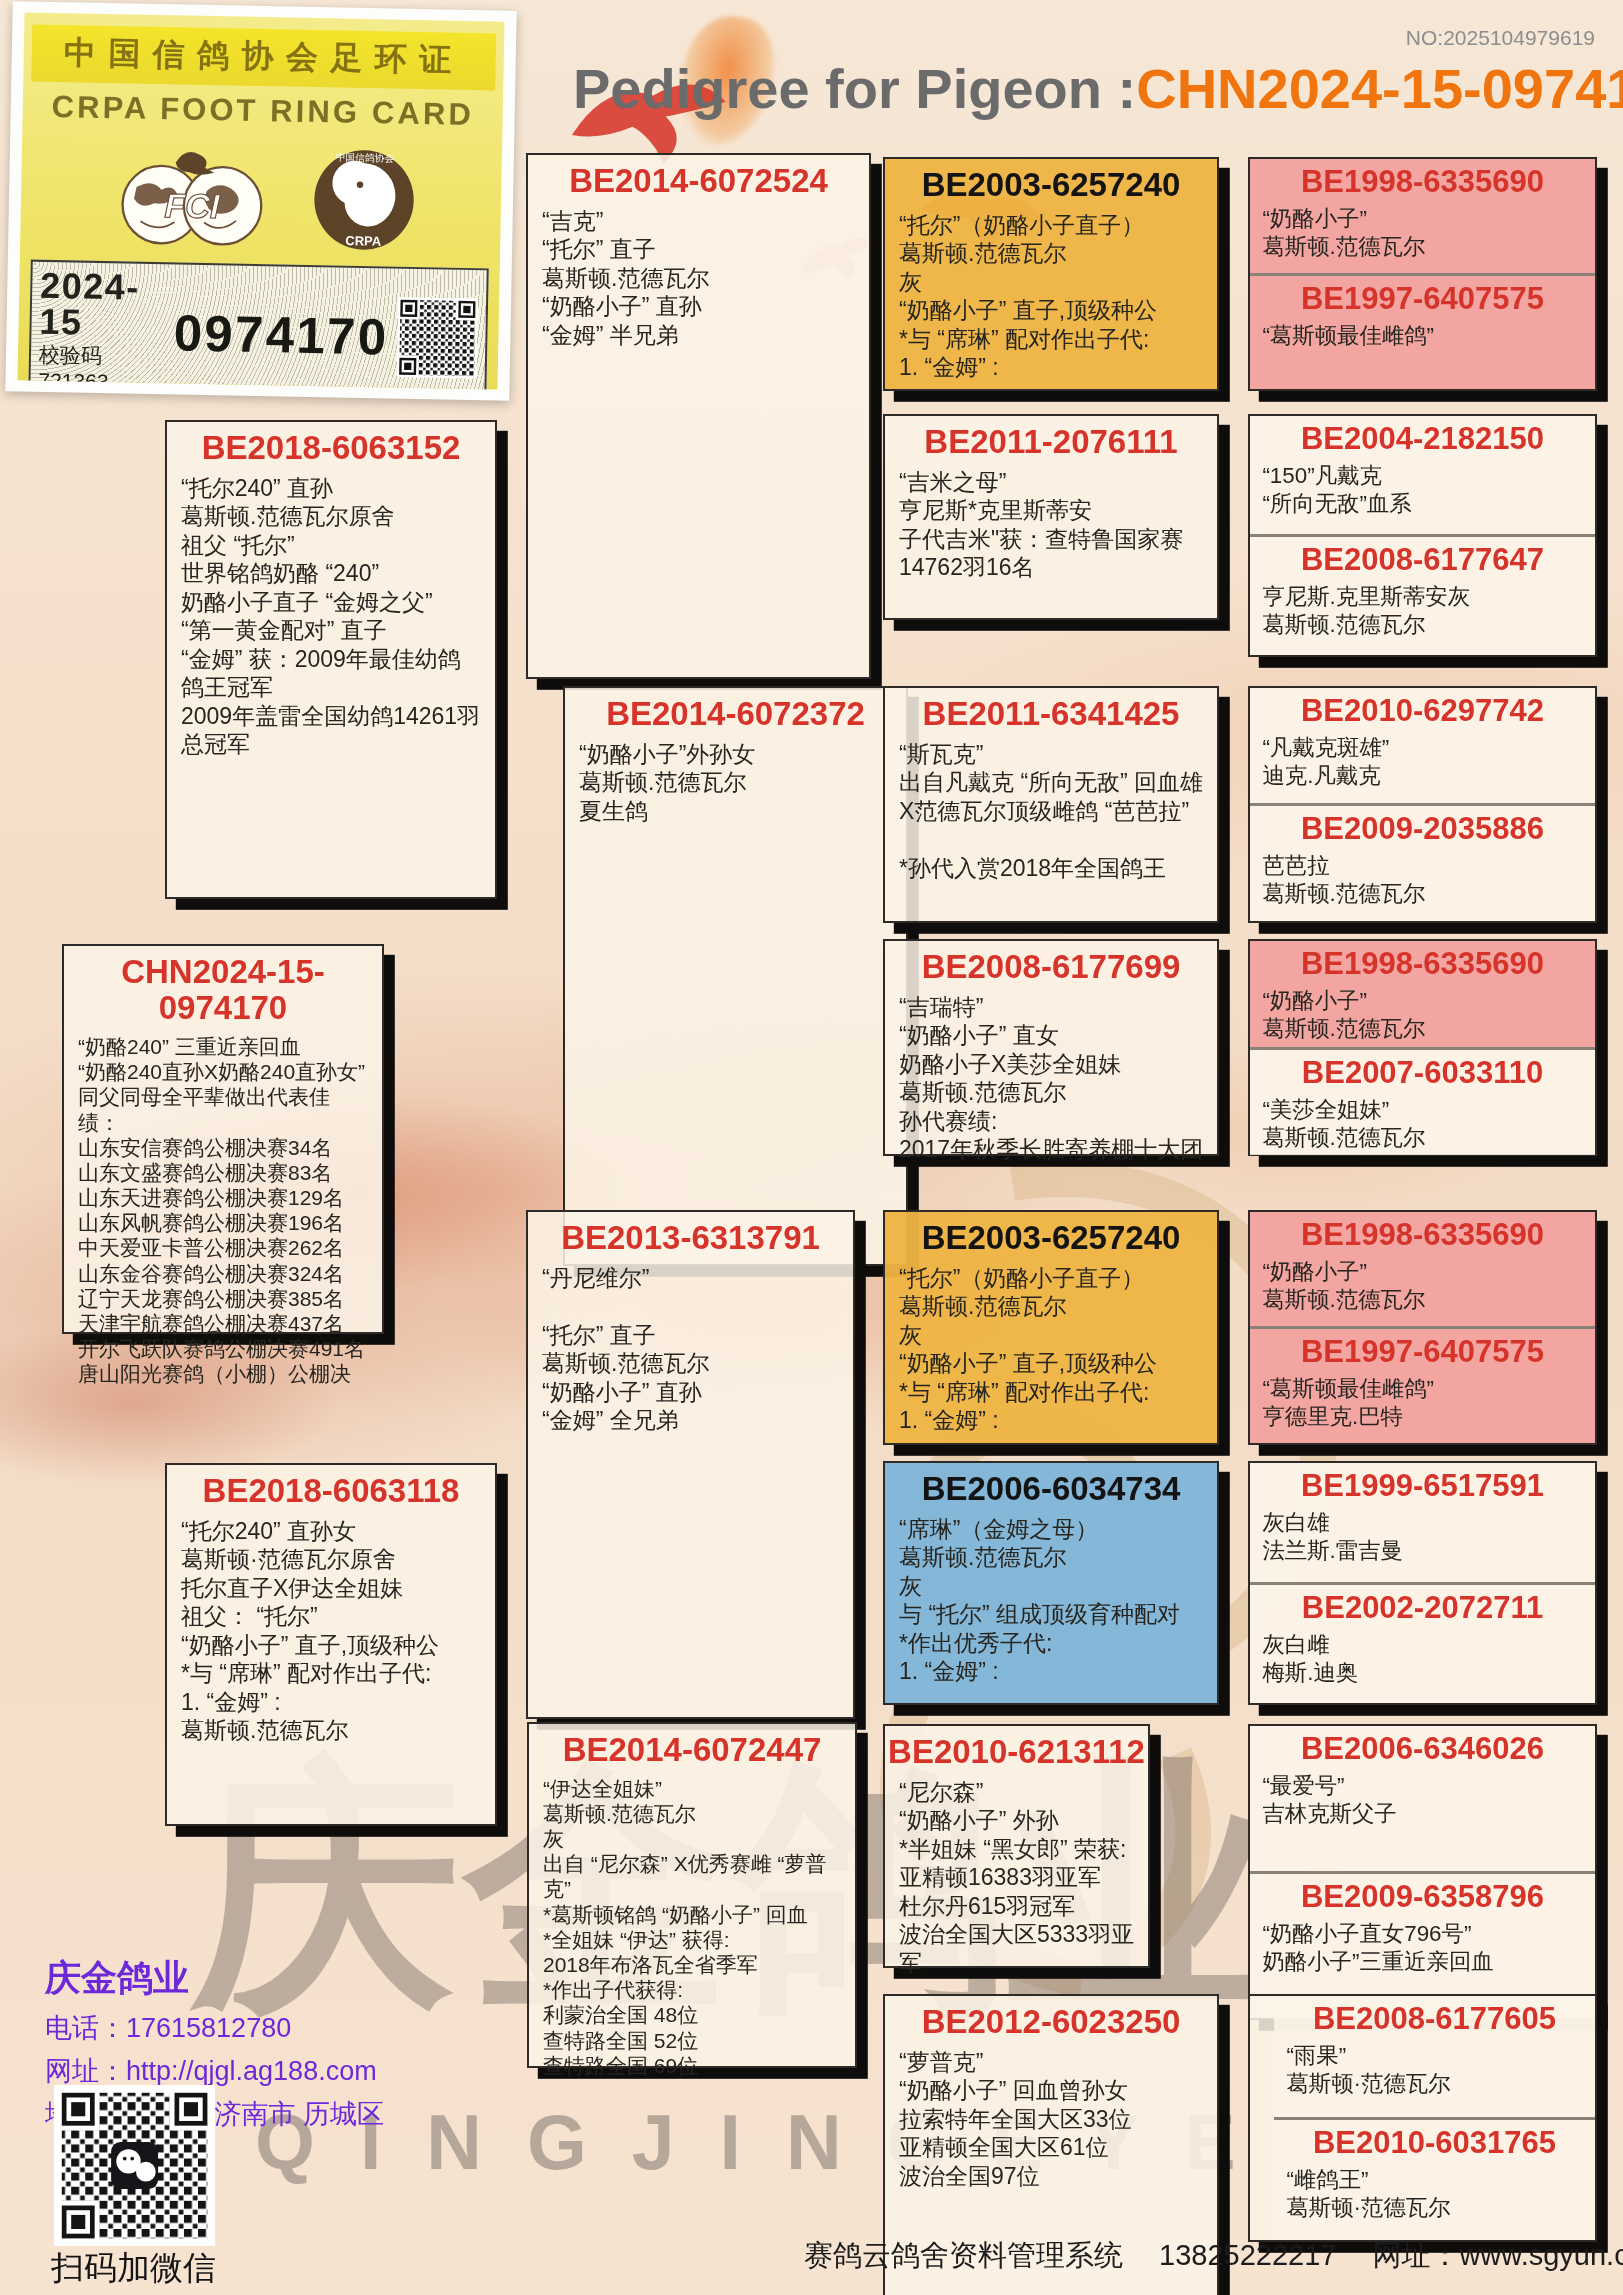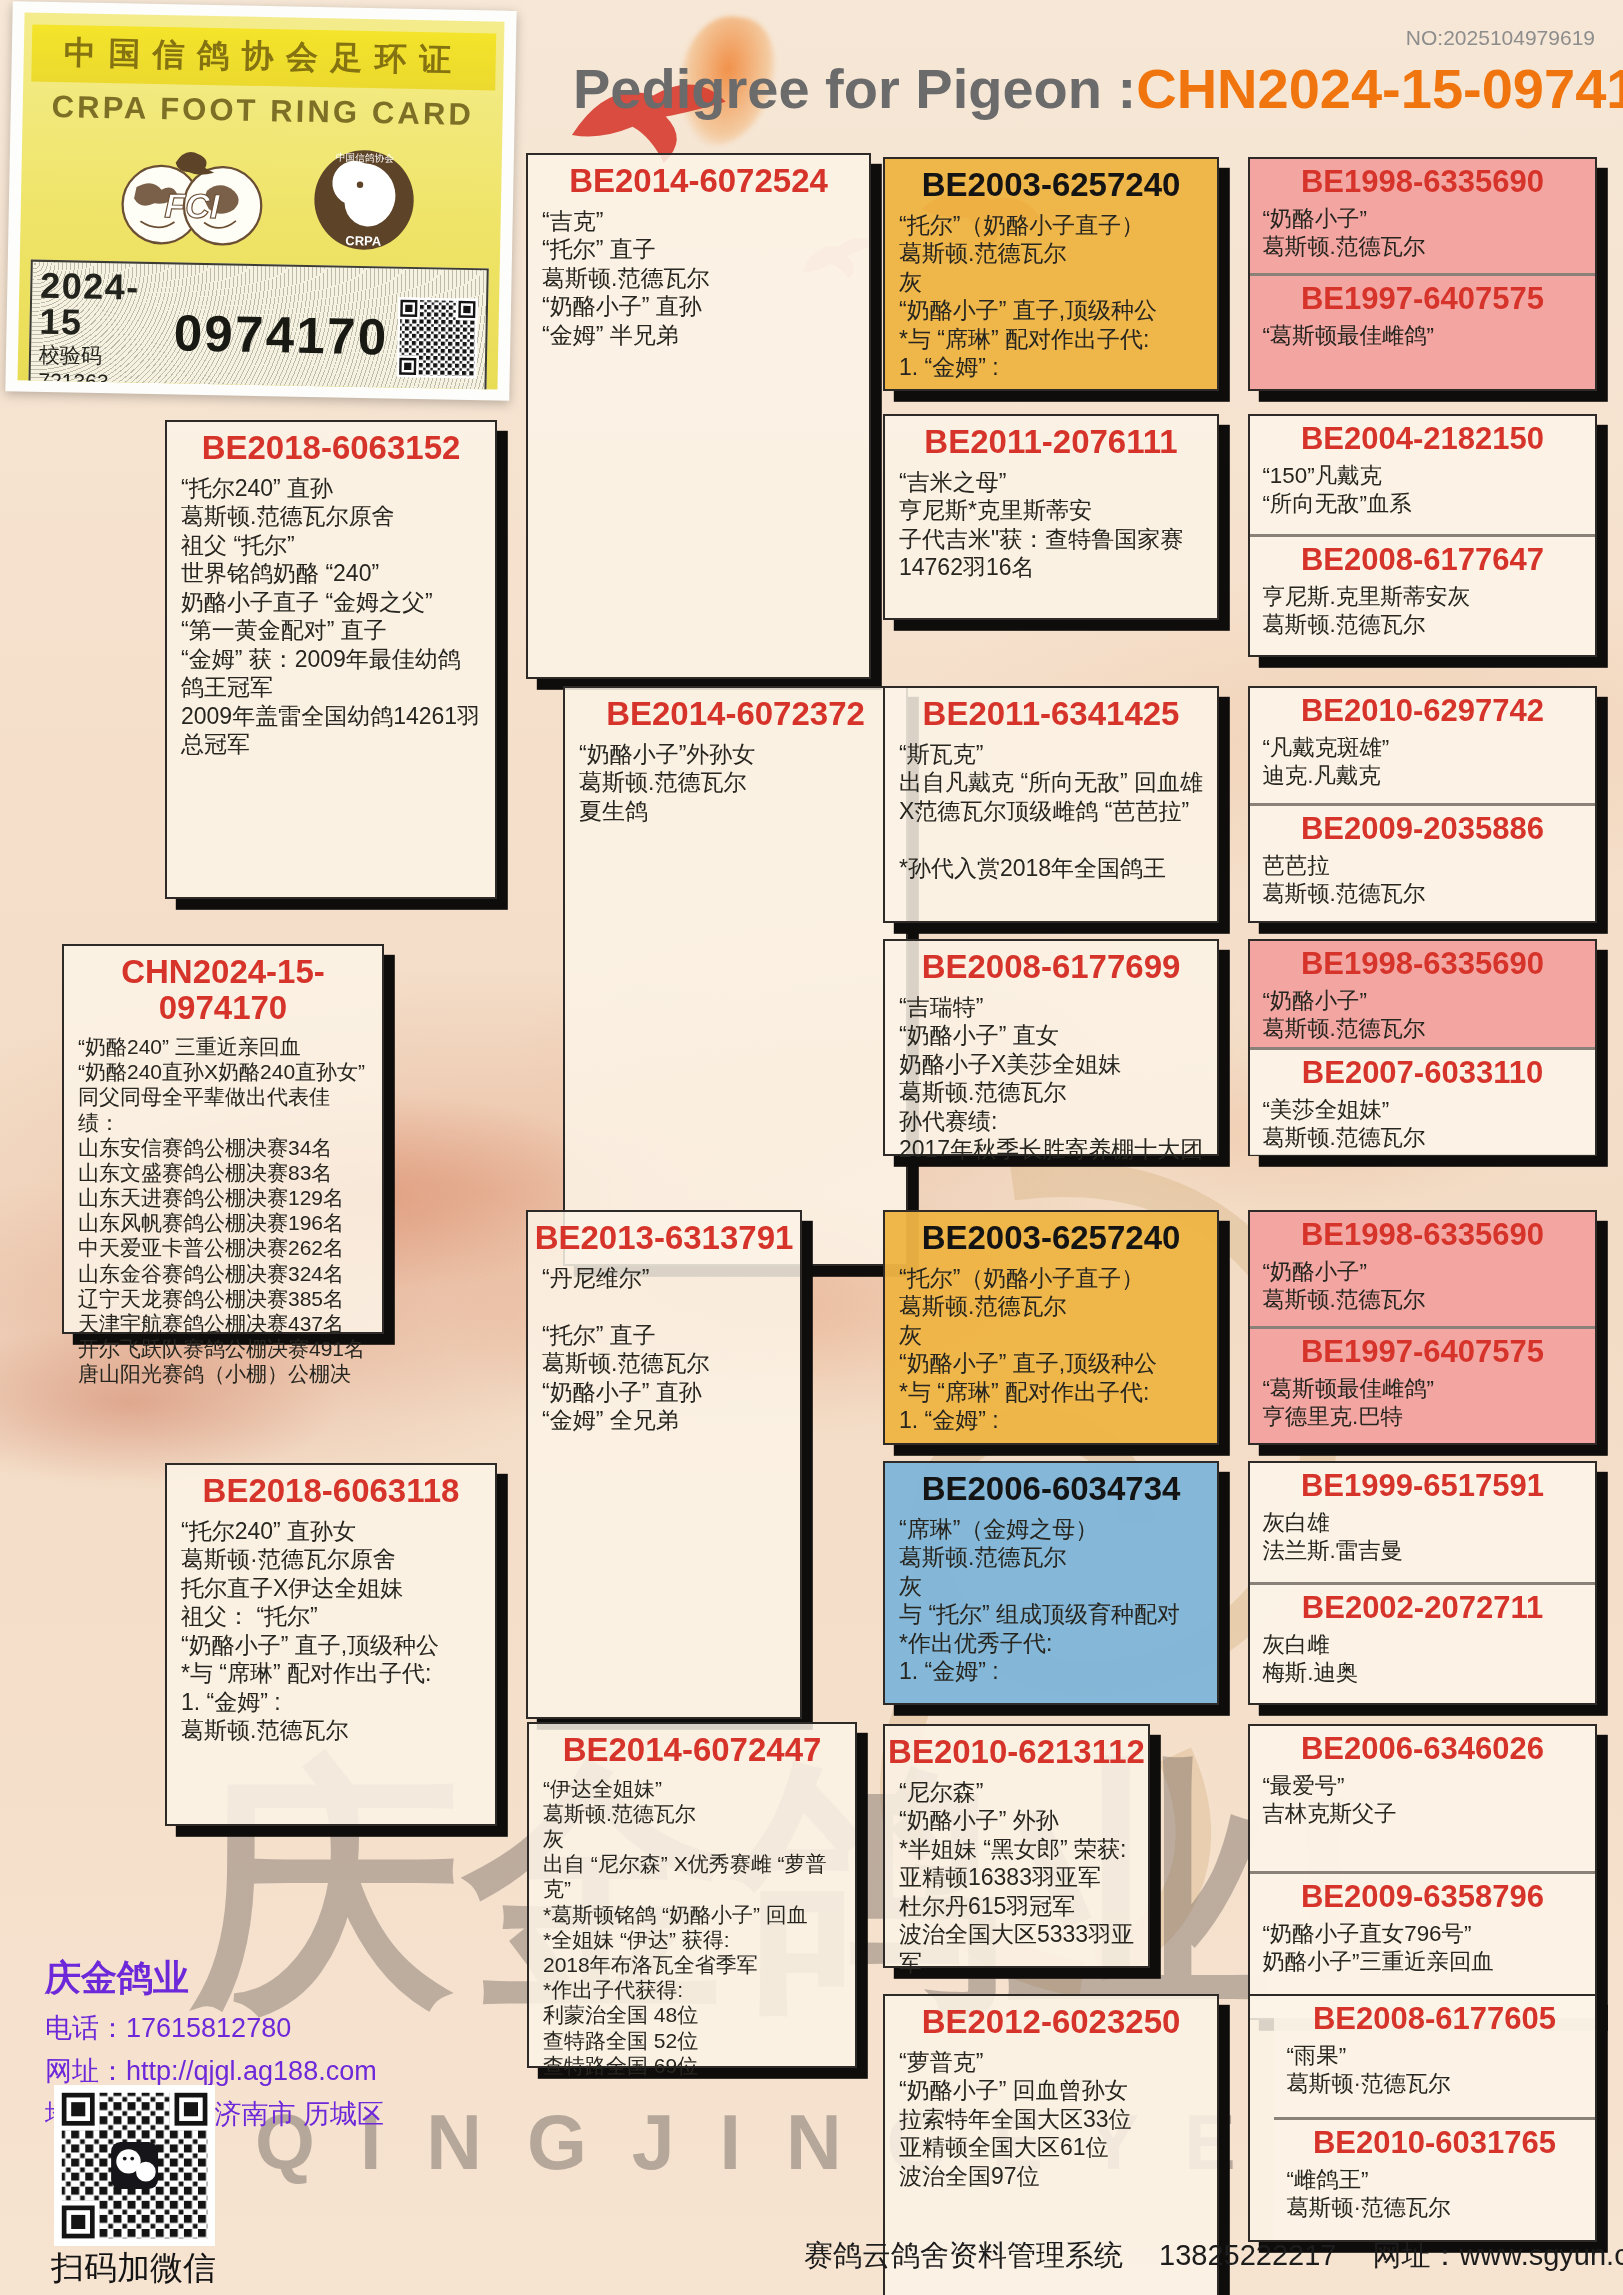--- a/index.html
+++ b/index.html
@@ -207,21 +207,21 @@
 葛斯顿.范德瓦尔
 “奶酪小子” 直孙
 “金姆” 半兄弟</div>
 </div>
 <div class="pbox" style="left:526px;top:686px;width:345px;height:580px;margin-left:37px;">
   <div class="pbox-title">BE2014-6072372</div>
   <div class="pbox-body">“奶酪小子”外孙女
 葛斯顿.范德瓦尔
 夏生鸽</div>
 </div>
-<div class="pbox" style="left:526px;top:1210px;width:276px;height:509px;">
+<div class="pbox" style="left:526px;top:1210px;width:329px;height:509px;">
   <div class="pbox-title">BE2013-6313791</div>
   <div class="pbox-body">“丹尼维尔”
 
 “托尔” 直子
 葛斯顿.范德瓦尔
 “奶酪小子” 直孙
 “金姆” 全兄弟</div>
 </div>
 <div class="pbox small" style="left:527px;top:1722px;width:330px;height:346px;">
   <div class="pbox-title">BE2014-6072447</div>

